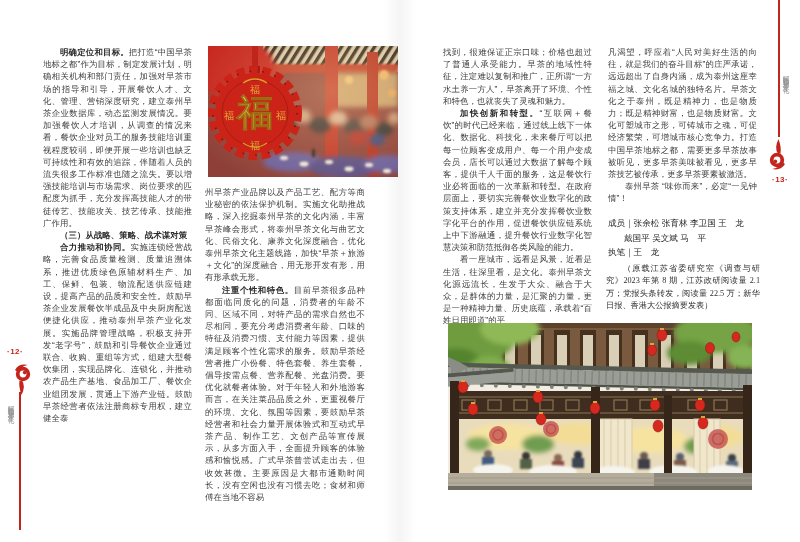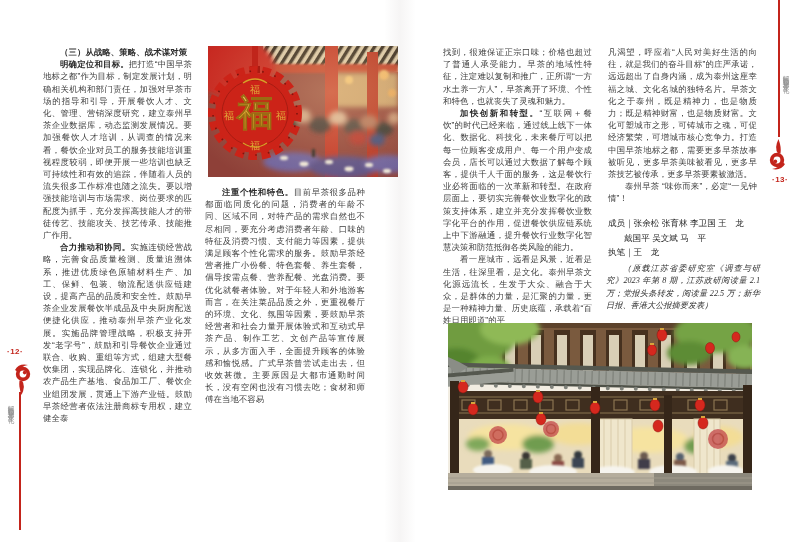--- a/index.html
+++ b/index.html
@@ -23,21 +23,21 @@
   .col b{color:#2a2a2a;}
   
   .credits{
     position:absolute;left:608px;top:216px;width:152px;
     font-size:8.6px;line-height:14.5px;font-weight:normal;color:#2b2b2b;word-break:keep-all;
   }
   .credits .c2{margin-left:16px;}
   
   .citation{
     position:absolute;left:606px;top:263px;width:154px;
-    font-family:"Liberation Serif","DejaVu Serif",serif;font-style:italic;
+    font-family:"Liberation Serif","DejaVu Serif",serif;
     font-size:8.2px;line-height:12.4px;color:#2f2f2f;text-align:justify;
     word-break:break-all;text-indent:17px;
   }
   
   .vtitle{
     position:absolute;writing-mode:vertical-rl;text-orientation:upright;
     font-size:6.6px;letter-spacing:1.6px;color:#8f8f8f;
   }
   .pn{
     position:absolute;font-size:8px;font-weight:bold;letter-spacing:0.5px;
@@ -134,25 +134,26 @@
           <text x="-26" y="6" text-anchor="middle" font-size="10" fill="#e2b33c" font-family="'Liberation Serif',serif">福</text>
           <text x="26" y="6" text-anchor="middle" font-size="10" fill="#e2b33c" font-family="'Liberation Serif',serif">福</text>
           <text x="0" y="36" text-anchor="middle" font-size="10" fill="#e2b33c" font-family="'Liberation Serif',serif">福</text>
           <path d="M-12,-30 q12,-8 24,0" fill="none" stroke="#d8a028" stroke-width="1.4"></path>
           <path d="M-12,30 q12,8 24,0" fill="none" stroke="#d8a028" stroke-width="1.4"></path>
         </g>
       </svg>
     </div>
 
     <div class="col" style="left:43px;top:46px;width:149px;height:450px;">
+        <p class="ind"><b>明确定位和目标。</b>把打造“中国早茶地标之都”作为目标，制定发展计划，明确相关机构和部门责任，加强对早茶市场的指导和引导，开展餐饮人才、文化、管理、营销深度研究，建立泰州早茶企业数据库，动态监测发展情况。要加强餐饮人才培训，从调查的情况来看，餐饮企业对员工的服务技能培训重视程度较弱，即便开展一些培训也缺乏可持续性和有效的追踪，伴随着人员的流失很多工作标准也随之流失。要以增强技能培训与市场需求、岗位要求的匹配度为抓手，充分发挥高技能人才的带徒传艺、技能攻关、技艺传承、技能推广作用。</p>
         <p class="ind hd">（三）从战略、策略、战术谋对策</p>
-        <p class="ind"><b>明确定位和目标。</b>把打造“中国早茶地标之都”作为目标，制定发展计划，明确相关机构和部门责任，加强对早茶市场的指导和引导，开展餐饮人才、文化、管理、营销深度研究，建立泰州早茶企业数据库，动态监测发展情况。要加强餐饮人才培训，从调查的情况来看，餐饮企业对员工的服务技能培训重视程度较弱，即便开展一些培训也缺乏可持续性和有效的追踪，伴随着人员的流失很多工作标准也随之流失。要以增强技能培训与市场需求、岗位要求的匹配度为抓手，充分发挥高技能人才的带徒传艺、技能攻关、技艺传承、技能推广作用。</p>
         <p class="ind"><b>合力推动和协同。</b>实施连锁经营战略，完善食品质量检测、质量追溯体系，推进优质绿色原辅材料生产、加工、保鲜、包装、物流配送供应链建设，提高产品的品质和安全性。鼓励早茶企业发展餐饮半成品及中央厨房配送便捷化供应，推动泰州早茶产业化发展。实施品牌管理战略，积极支持开发“老字号”，鼓励和引导餐饮企业通过联合、收购、重组等方式，组建大型餐饮集团，实现品牌化、连锁化，并推动农产品生产基地、食品加工厂、餐饮企业组团发展，贯通上下游产业链。鼓励早茶经营者依法注册商标专用权，建立健全泰</p>
       </div>
     <div class="col" style="left:205px;top:186px;width:160px;height:310px;">
+        <p>州早茶产业品牌以及产品工艺、配方等商业秘密的依法保护机制。实施文化助推战略，深入挖掘泰州早茶的文化内涵，丰富早茶峰会形式，将泰州早茶文化与曲艺文化、民俗文化、康养文化深度融合，优化泰州早茶文化主题线路，加快“早茶＋旅游＋文化”的深度融合，用无形开发有形，用有形承载无形。</p>
         <p class="ind"><b>注重个性和特色。</b>目前早茶很多品种都面临同质化的问题，消费者的年龄不同、区域不同，对特产品的需求自然也不尽相同，要充分考虑消费者年龄、口味的特征及消费习惯、支付能力等因素，提供满足顾客个性化需求的服务。鼓励早茶经营者推广小份餐、特色套餐、养生套餐，倡导按需点餐、营养配餐、光盘消费。要优化就餐者体验。对于年轻人和外地游客而言，在关注菜品品质之外，更重视餐厅的环境、文化、氛围等因素，要鼓励早茶经营者和社会力量开展体验式和互动式早茶产品、制作工艺、文创产品等宣传展示，从多方面入手，全面提升顾客的体验感和愉悦感。广式早茶曾尝试走出去，但收效甚微。主要原因是大都市通勤时间长，没有空闲也没有习惯去吃；食材和师傅在当地不容易</p>
       </div>
 
     <div class="pn" style="left:7px;top:347px;color:#c3241b;">·12·</div>
     <div class="flourish" style="left:10px;top:363px;">
       <svg width="24" height="32" viewBox="0 0 24 32">
         <g fill="#c3241b">
           <path d="M5,7 Q9,0 18,2 Q11,3 8,9 Z"></path>
           <circle cx="13" cy="11" r="7.2"></circle>
           <circle cx="13" cy="11" r="3.4" fill="#ffffff"></circle>

